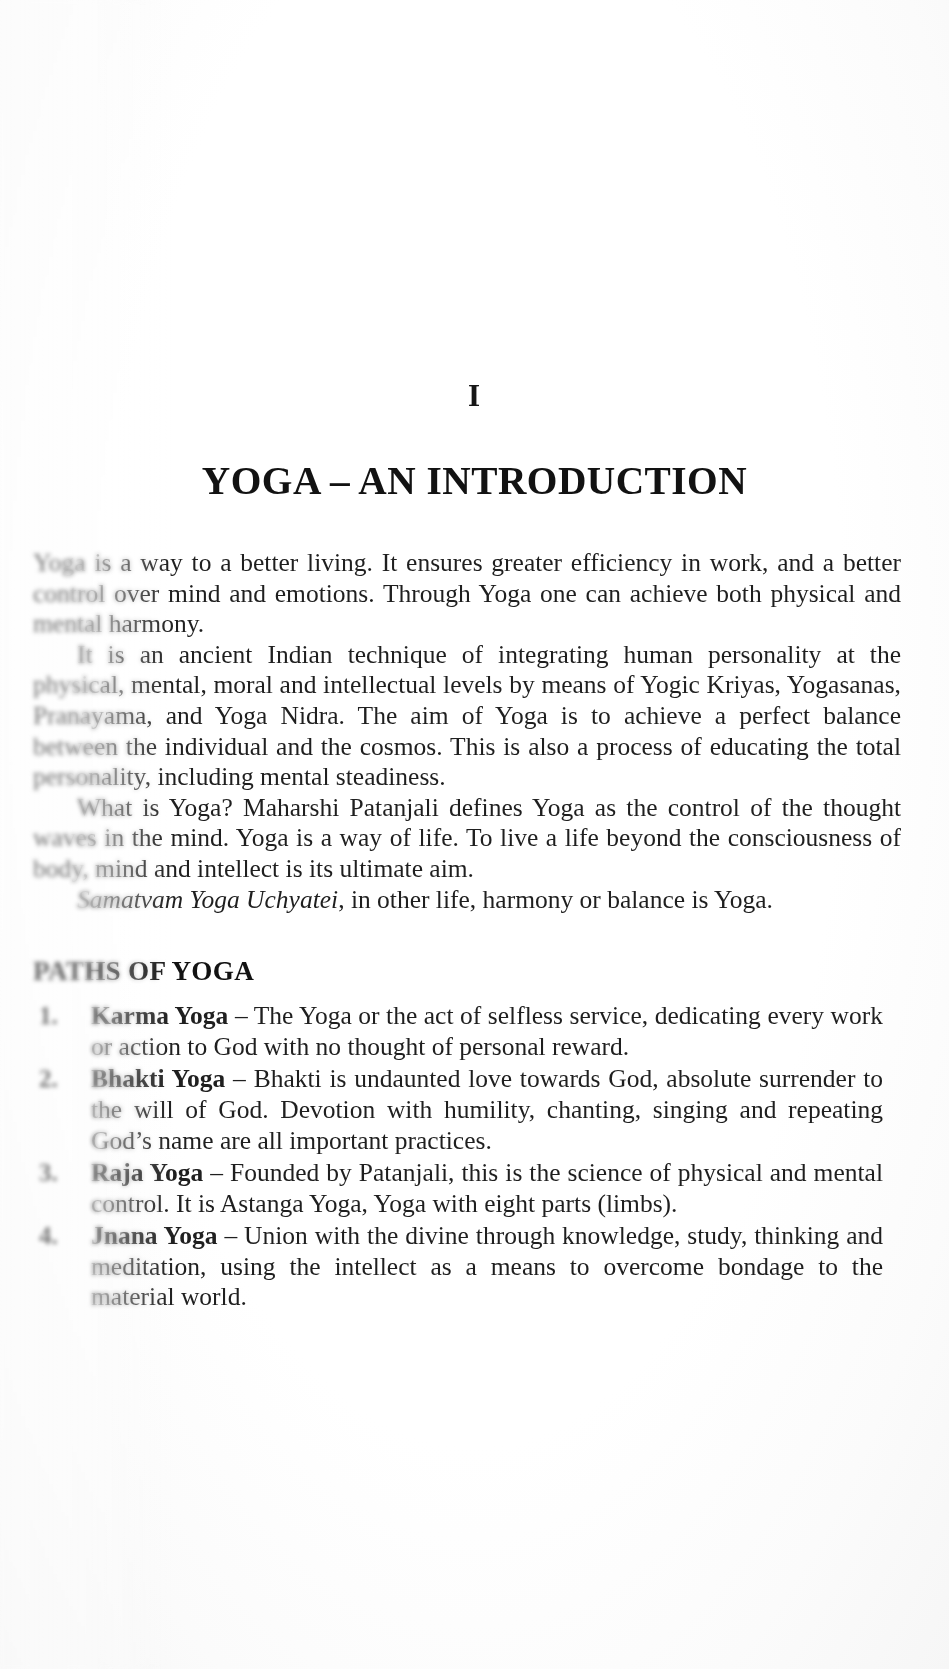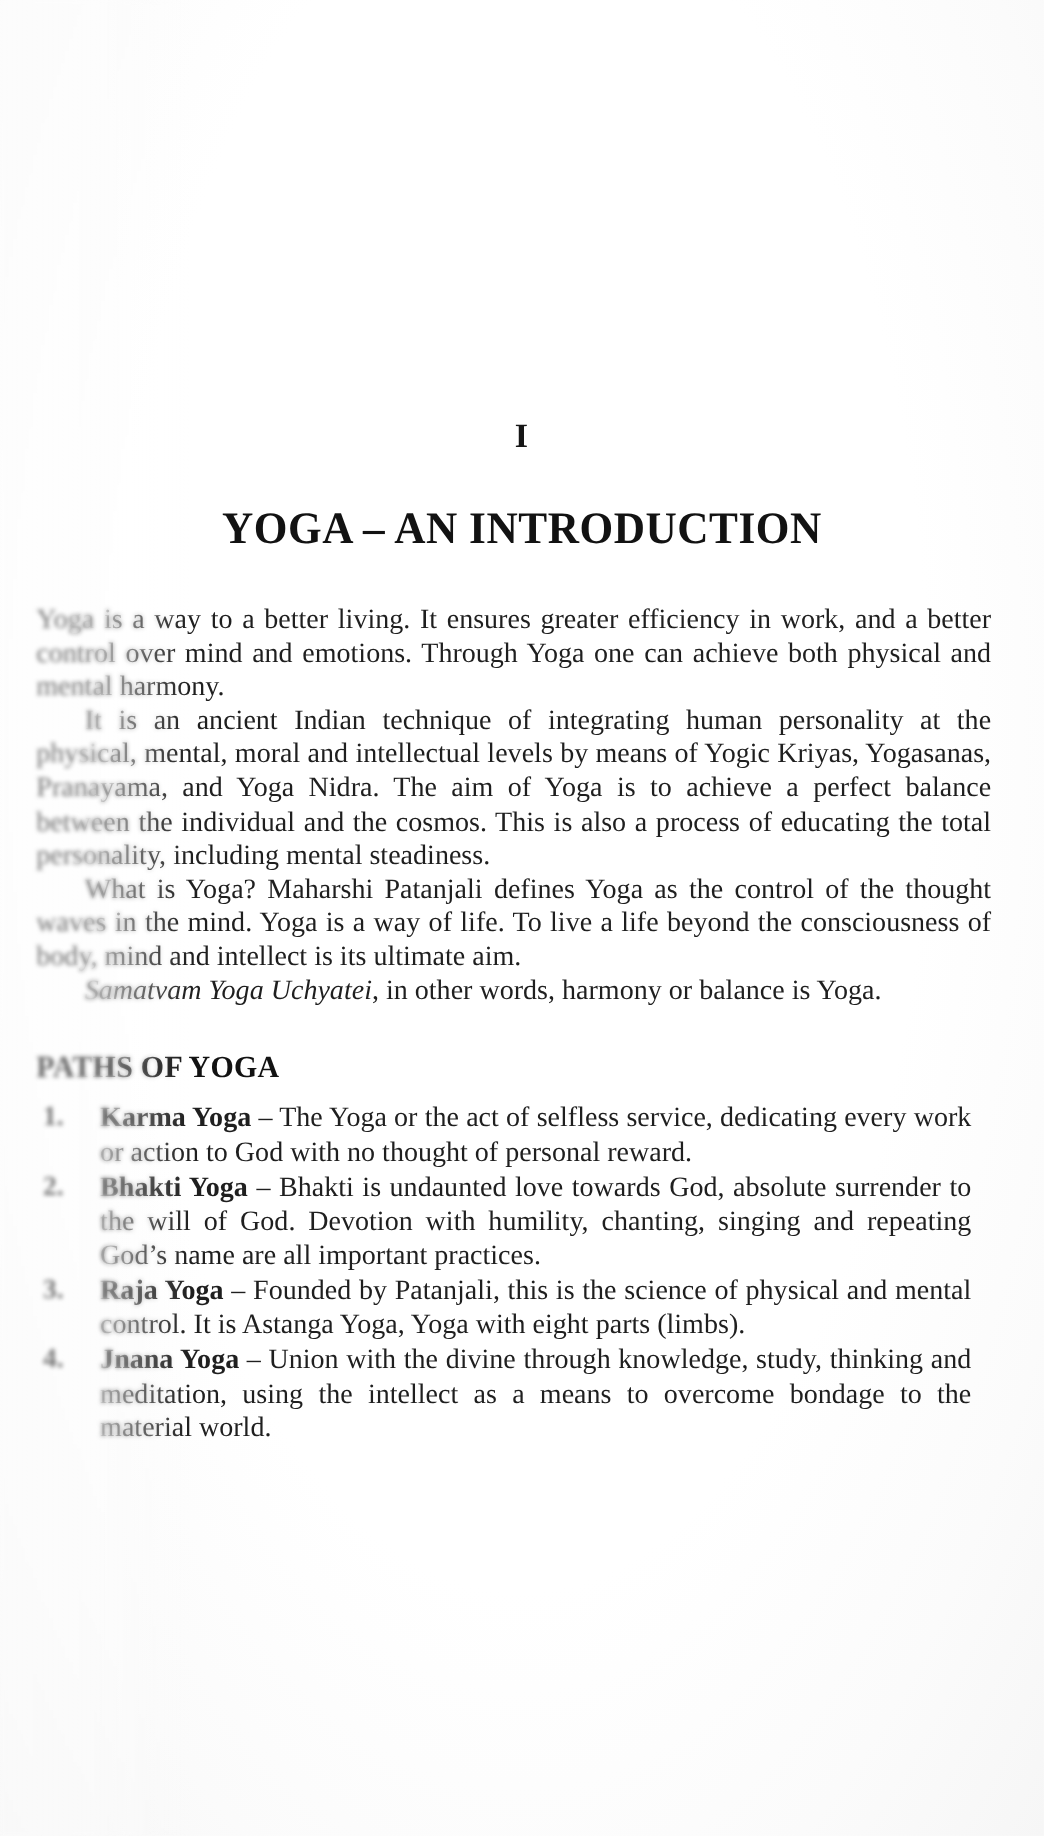--- a/index.html
+++ b/index.html
@@ -169,21 +169,21 @@
     <div class="doc-title">YOGA – AN INTRODUCTION</div>
 
     <div class="body-block">
 
       <p class="para first">Yoga is a way to a better living. It ensures greater efficiency in work, and a better control over mind and emotions. Through Yoga one can achieve both physical and mental harmony.</p>
 
       <p class="para">It is an ancient Indian technique of integrating human personality at the physical, mental, moral and intellectual levels by means of Yogic Kriyas, Yogasanas, Pranayama, and Yoga Nidra. The aim of Yoga is to achieve a perfect balance between the individual and the cosmos. This is also a process of educating the total personality, including mental steadiness.</p>
 
       <p class="para">What is Yoga? Maharshi Patanjali defines Yoga as the control of the thought waves in the mind. Yoga is a way of life. To live a life beyond the consciousness of body, mind and intellect is its ultimate aim.</p>
 
-      <p class="para"><span class="ital">Samatvam Yoga Uchyatei</span><span>, in other words, harmony or balance is Yoga.</span></p>
+      <p class="para"><span class="ital">Samatvam Yoga Uchyatei</span><span>, in other life, harmony or balance is Yoga.</span></p>
 
       <div class="section-heading">PATHS OF YOGA</div>
 
       <ol class="paths">
         <li><span class="term">Karma Yoga</span><span> – The Yoga or the act of selfless service, dedicating every work or action to God with no thought of personal reward.</span></li>
         <li><span class="term">Bhakti Yoga</span><span> – Bhakti is undaunted love towards God, absolute surrender to the will of God. Devotion with humility, chanting, singing and repeating God’s name are all important practices.</span></li>
         <li><span class="term">Raja Yoga</span><span> – Founded by Patanjali, this is the science of physical and mental control. It is Astanga Yoga, Yoga with eight parts (limbs).</span></li>
         <li><span class="term">Jnana Yoga</span><span> – Union with the divine through knowledge, study, thinking and meditation, using the intellect as a means to overcome bondage to the material world.</span></li>
       </ol>
 

